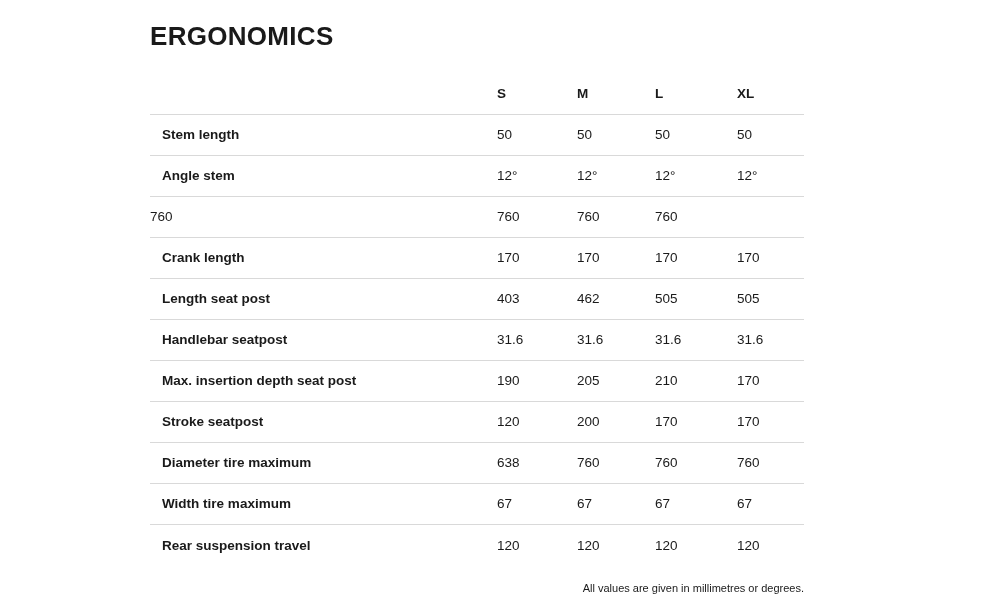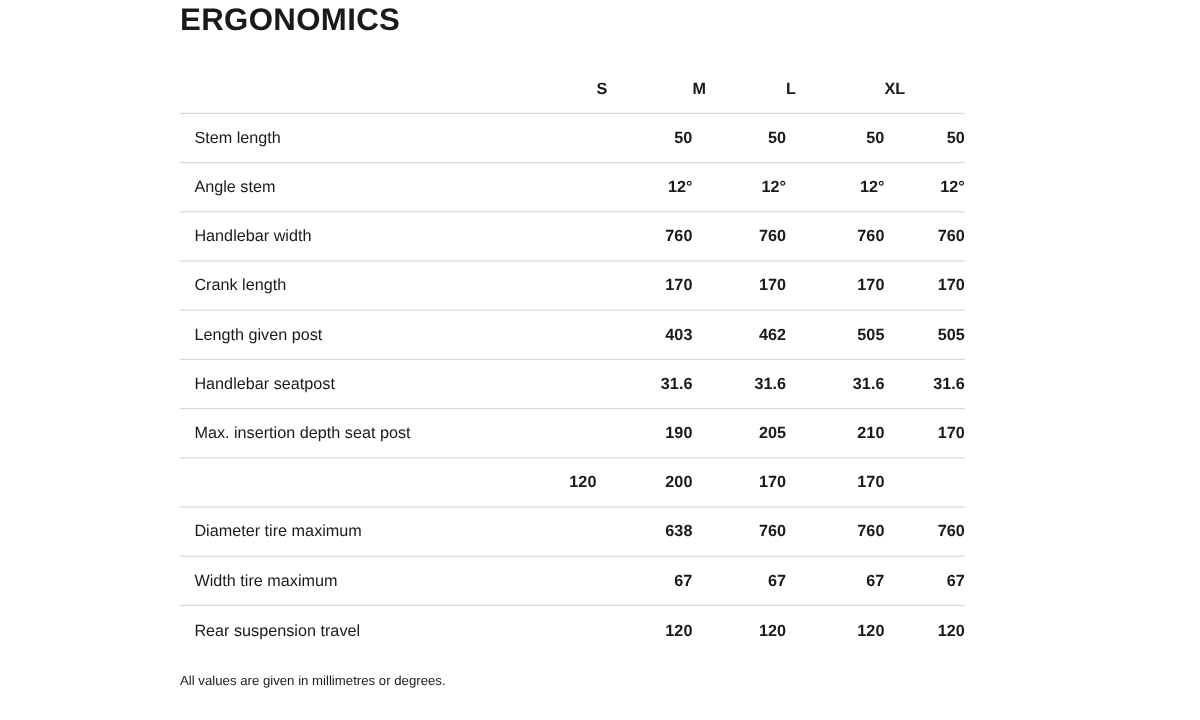--- a/index.html
+++ b/index.html
@@ -11,21 +11,21 @@
   .page {
     position: relative;
     width: 1000px;
     height: 600px;
     background: #ffffff;
     overflow: hidden;
   }
   .content {
     position: absolute;
     left: 150px;
-    top: 2px;
+    top: 22px;
     width: 654px;
   }
   .title {
     margin: 0;
     font-size: 26px;
     line-height: 1.15;
     font-weight: 800;
     letter-spacing: 0.3px;
     color: #1a1a1a;
   }
@@ -37,30 +37,31 @@
     display: grid;
     grid-template-columns: 347px 80px 78px 82px 1fr;
     align-items: center;
     height: 41px;
     border-bottom: 1px solid #d9d9d9;
     font-size: 13.5px;
     color: #1a1a1a;
   }
   .trow.last { border-bottom: none; }
   .cell-label {
-    font-weight: 400;
+    font-weight: 700;
     padding-left: 12px;
     white-space: nowrap;
   }
-  .cell-value { font-weight: 700; text-align: right; }
+  .cell-value { font-weight: 400; }
   .thead .cell-head { font-weight: 700; }
   .footnote {
     margin: 16px 0 0 0;
     font-size: 11px;
     color: #1a1a1a;
+    text-align: right;
   }
 </style>
 </head>
 <body>
 
 <div class="page">
   <div class="content">
 
     <h1 class="title">ERGONOMICS</h1>
 
@@ -84,37 +85,36 @@
 
       <div class="trow">
         <div class="cell-label">Angle stem</div>
         <div class="cell-value">12°</div>
         <div class="cell-value">12°</div>
         <div class="cell-value">12°</div>
         <div class="cell-value">12°</div>
       </div>
 
       <div class="trow">
-        <div class="cell-label">Handlebar width</div>
         <div class="cell-value">760</div>
         <div class="cell-value">760</div>
         <div class="cell-value">760</div>
         <div class="cell-value">760</div>
       </div>
 
       <div class="trow">
         <div class="cell-label">Crank length</div>
         <div class="cell-value">170</div>
         <div class="cell-value">170</div>
         <div class="cell-value">170</div>
         <div class="cell-value">170</div>
       </div>
 
       <div class="trow">
-        <div class="cell-label">Length given post</div>
+        <div class="cell-label">Length seat post</div>
         <div class="cell-value">403</div>
         <div class="cell-value">462</div>
         <div class="cell-value">505</div>
         <div class="cell-value">505</div>
       </div>
 
       <div class="trow">
         <div class="cell-label">Handlebar seatpost</div>
         <div class="cell-value">31.6</div>
         <div class="cell-value">31.6</div>
@@ -124,20 +124,21 @@
 
       <div class="trow">
         <div class="cell-label">Max. insertion depth seat post</div>
         <div class="cell-value">190</div>
         <div class="cell-value">205</div>
         <div class="cell-value">210</div>
         <div class="cell-value">170</div>
       </div>
 
       <div class="trow">
+        <div class="cell-label">Stroke seatpost</div>
         <div class="cell-value">120</div>
         <div class="cell-value">200</div>
         <div class="cell-value">170</div>
         <div class="cell-value">170</div>
       </div>
 
       <div class="trow">
         <div class="cell-label">Diameter tire maximum</div>
         <div class="cell-value">638</div>
         <div class="cell-value">760</div>

